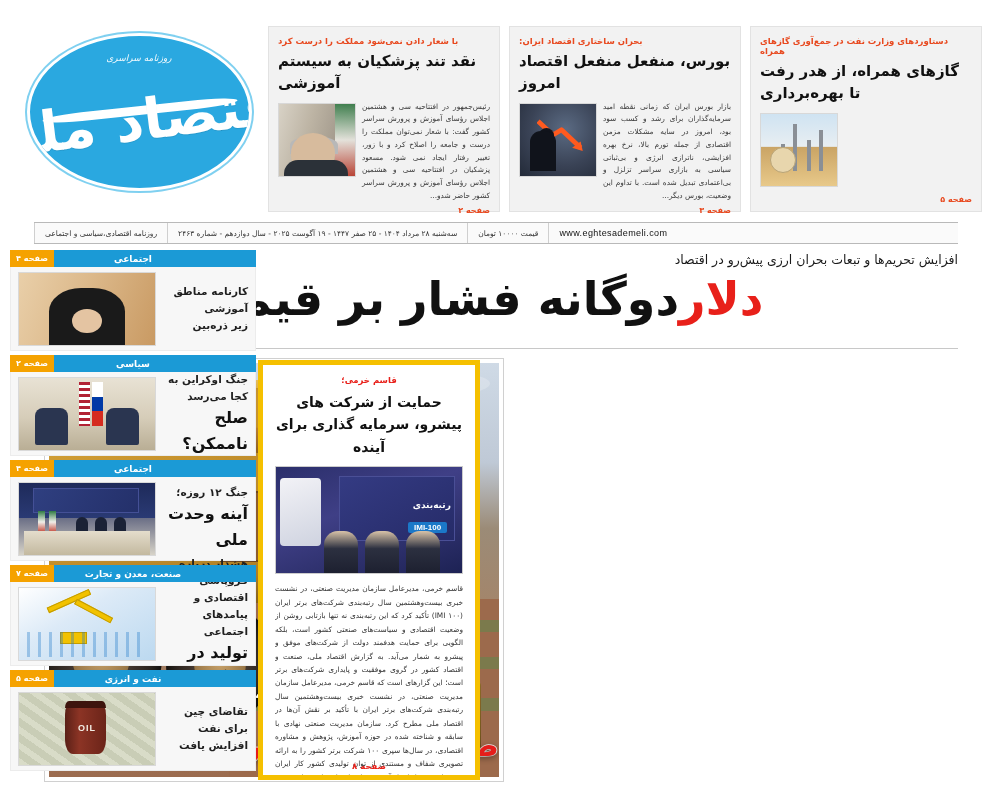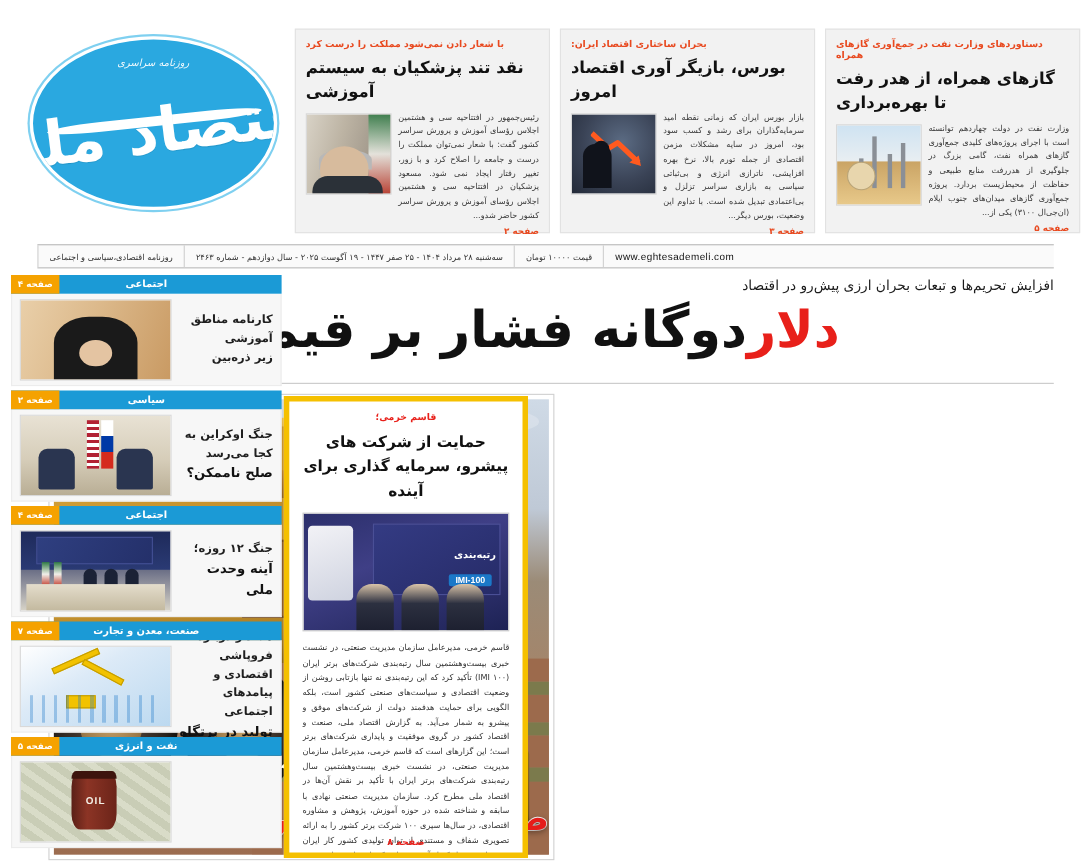--- a/index.html
+++ b/index.html
@@ -418,21 +418,21 @@
     height: 84px;
   }
   .sb-title {
     flex: 1 1 auto;
     font-size: 10.5px;
     line-height: 1.62;
     color: #1f1f1f;
     text-align: right;
     font-weight: 600;
   }
-  .sb-title .strong { font-weight: bold; font-size: 12px; color:#111; display:block; }
+  .sb-title .strong { font-weight: bold; font-size: 16px; color:#111; display:block; }
   .sb-thumb {
     flex: 0 0 138px;
     width: 138px; height: 74px;
     border: 1px solid #d9d9d9;
     overflow: hidden;
     position: relative;
     background: #a16207;
   }
 
   
@@ -516,21 +516,21 @@
                 <div class="body"></div>
             </div>
           </div>
           <div class="lead">رئیس‌جمهور در افتتاحیه سی و هشتمین اجلاس رؤسای آموزش و پرورش سراسر کشور گفت: با شعار نمی‌توان مملکت را درست و جامعه را اصلاح کرد و با زور، تغییر رفتار ایجاد نمی شود. مسعود پزشکیان در افتتاحیه سی و هشتمین اجلاس رؤسای آموزش و پرورش سراسر کشور حاضر شدو...</div>
         </div>
         <div class="pageref">صفحه ۲</div>
       </div>
 
       <div class="teaser">
         <div class="kicker">بحران ساختاری اقتصاد ایران:</div>
-        <div class="title">بورس، بازیگر آوری اقتصاد امروز</div>
+        <div class="title">بورس، منفعل منفعل اقتصاد امروز</div>
         <div class="body-wrap">
           <div class="thumb">
             <div class="art-chart">
               <svg class="arrow" viewBox="0 0 100 70">
                 <polyline points="2,6 30,32 46,22 82,56" fill="none" stroke="#ff5a1f" stroke-width="9" stroke-linejoin="round"></polyline>
                 <polygon points="86,62 66,56 82,44" fill="#ff5a1f"></polygon>
               </svg>
               <div class="head"></div>
               <div class="silhouette"></div>
             </div>
@@ -546,21 +546,20 @@
         <div class="body-wrap">
           <div class="thumb">
             <div class="art-refinery">
               <div class="tower t1"></div>
                 <div class="tower t2"></div>
               <div class="tower t3"></div>
                 <div class="tower t4"></div>
               <div class="dome"></div>
             </div>
           </div>
-          <div class="lead">وزارت نفت در دولت چهاردهم توانسته است با اجرای پروژه‌های کلیدی جمع‌آوری گازهای همراه نفت، گامی بزرگ در جلوگیری از هدررفت منابع طبیعی و حفاظت از محیط‌زیست بردارد. پروژه جمع‌آوری گازهای میدان‌های جنوب ایلام (ان‌جی‌ال ۳۱۰۰) یکی از...</div>
         </div>
         <div class="pageref">صفحه ۵</div>
       </div>
 
     </div>
   </div>
 
   <div class="infobar">
     <div class="cell">روزنامه اقتصادی،سیاسی و اجتماعی</div>
     <div class="cell">سه‌شنبه ۲۸ مرداد ۱۴۰۴ - ۲۵ صفر ۱۴۴۷ - ۱۹ آگوست ۲۰۲۵ - سال دوازدهم - شماره ۲۴۶۳</div>
@@ -722,18 +721,23 @@
         <span class="sb-cat">نفت و انرژی</span>
         <span class="sb-page">صفحه ۵</span>
       </div>
       <div class="sb-body">
         <div class="sb-thumb">
           <div class="art-oil">
             <div class="barrel"></div>
             <div class="label">OIL</div>
           </div>
         </div>
+        <div class="sb-title">
+          <span>تقاضای چین</span><br>
+          <span>برای نفت</span><br>
+          <span>افزایش یافت</span>
+        </div>
       </div>
     </div>
 
   </div>
 
 </div>
 
 </body></html>

